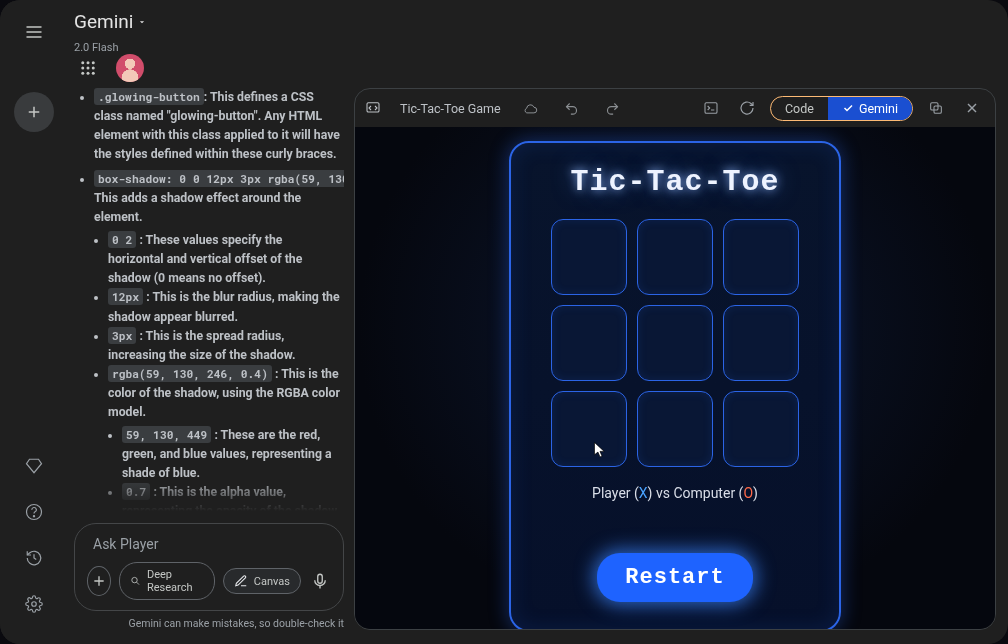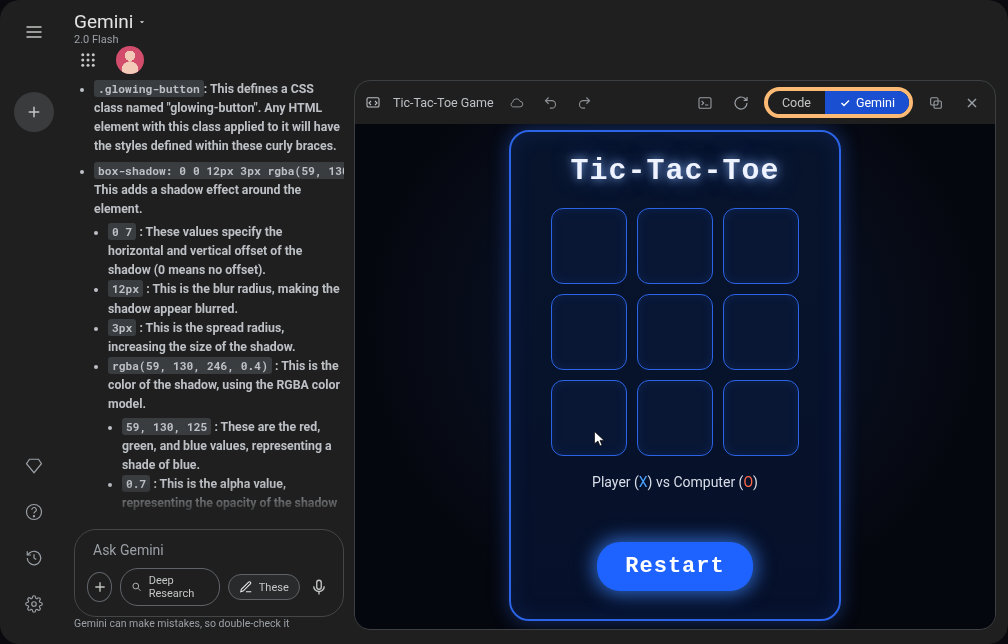--- a/index.html
+++ b/index.html
@@ -45,21 +45,21 @@
 .nav-strip .bottom-icons .icon-btn { width:32px; height:32px; display:flex; align-items:center; justify-content:center; cursor:pointer; border-radius:50%; }
 
 .main-col {
   flex:1; display:flex; flex-direction:column; min-width:0;
 }
 .topbar {
   display:flex; align-items:flex-start; padding: 10px 16px 6px 6px; flex-direction: column;
 }
 .brand { display:flex; flex-direction:column; }
 .brand-row { display:flex; align-items:center; gap:4px; color:#e3e3e3; font-size:19px; font-weight:400; cursor:pointer;}
-.brand-sub { font-size:11px; color:#9aa0a6; margin-top:0px; }
+.brand-sub { font-size:11px; color:#9aa0a6; margin-top:8px; }
 .topbar .flexsp { flex:1; }
 .topbar .right { display:flex; align-items:center; gap:14px; }
 .apps-grid { color:#c4c7c5; cursor:pointer; width:28px; height:28px; display:flex; align-items:center; justify-content:center; border-radius:50%;}
 .avatar { width:28px; height:28px; border-radius:50%; background:#d14d6b; position:relative; overflow:hidden; cursor:pointer;}
 .avatar::after{ content:""; position:absolute; inset:0; background: radial-gradient(circle at 50% 35%, #f3c9b8 0 22%, transparent 23%), radial-gradient(circle at 50% 85%, #f3c9b8 0 30%, transparent 31%);}
 
 .content-row { flex:1; display:flex; min-height:0; padding: 0 12px 14px 6px; gap: 10px;}
 
 .chat-pane { width: 270px; display:flex; flex-direction:column; min-width:0; }
 .chat-scroll { flex:1; overflow:hidden; position:relative; padding: 0 4px 0 6px; font-size:12.3px; line-height:1.55; color:#bdc1c6; }
@@ -93,44 +93,44 @@
 .input-ph { color:#9aa0a6; font-size:14px; margin: 2px 2px 10px 6px; }
 .input-row { display:flex; align-items:center; gap:8px; }
 .chip-btn, .chip {
   display:flex; align-items:center; gap:6px;
   border: 1px solid #5f6368; border-radius: 18px;
   padding: 5px 10px; font-size:11px; color:#c4c7c5; cursor:pointer;
 }
 .chip-btn.round { width:30px; height:30px; border-radius:50%; justify-content:center; padding:0;}
 .chip.active { background:#282a2c;}
 .input-row .mic { margin-left:auto; color:#c4c7c5; cursor:pointer; width:28px; height:28px; display:flex; align-items:center; justify-content:center;}
-.disclaimer { text-align:left; font-size:10.5px; color:#9aa0a6; margin-top:0;}
+.disclaimer { text-align:right; font-size:10.5px; color:#9aa0a6; margin-top:6px;}
 
 .canvas-pane {
   flex:1; background:#1f1f1f; border: 1px solid #3c4043; border-radius: 16px;
   display:flex; flex-direction:column; overflow:hidden;
 }
 .canvas-top {
   display:flex; align-items:center; padding: 6px 10px; gap:8px; border-bottom:0px solid #2a2c2e;
 }
-.ct-left { display:flex; align-items:center; gap:12px; color:#bdc1c6; font-size:12.5px;}
+.ct-left { display:flex; align-items:center; gap:19px; color:#bdc1c6; font-size:12.5px;}
 .ct-left .sq-icon { display:flex; align-items:center; justify-content:center;}
 .ct-left .mini { color:#8b8f93; cursor:pointer; display:flex; align-items:center; justify-content:center; width:22px; height:22px; border-radius:4px;}
 .ct-spacer { flex:1; }
 .ct-right { display:flex; align-items:center; gap:10px; }
 .seg {
-  display:flex; align-items:flex-start; border:4px solid #fdba74; border-radius: 18px; overflow:hidden;
+  display:flex; align-items:flex-start; border:1px solid #fdba74; border-radius: 18px; overflow:hidden;
 }
 .seg .seg-item { padding:4px 14px; font-size:12.5px; cursor:pointer; color:#c4c7c5; display:flex; align-items:center; gap:5px;}
 .seg .seg-item.active { background:#1a4fd1; color:#fff;}
 .icon-sm { width:26px; height:26px; display:flex; align-items:center; justify-content:center; color:#9aa0a6; cursor:pointer; border-radius:50%;}
 
 .canvas-body {
   flex:1; background: radial-gradient(ellipse at 50% 40%, #0c1730 0%, #05070e 70%);
-  display:flex; align-items:flex-start; justify-content:center; padding-top:6px; overflow:hidden;
+  display:flex; align-items:flex-start; justify-content:center; padding-top:14px; overflow:hidden;
 }
 .game-card {
   width: 332px;
   border: 2px solid #2b64e6;
   border-radius: 20px;
   box-shadow: 0 0 18px 2px rgba(43,100,230,0.35), inset 0 0 22px rgba(43,100,230,0.15);
   padding: 22px 24px 28px 24px;
   background: linear-gradient(180deg, #08142c 0%, #06102a 100%);
   text-align:center;
   position:relative;
@@ -258,54 +258,54 @@
       </div>
     </div>
 
     <div class="content-row">
 
       <div class="chat-pane">
         <div class="chat-scroll">
           <ul class="lv1" id="bullet-root">
               <li><code class="inline">.glowing-button</code><span>: This defines a CSS class named "glowing-button". Any HTML element with this class applied to it will have the styles defined within these curly braces.</span></li>
               <li><code class="inline">box-shadow: 0 0 12px 3px rgba(59, 130, 246, 0.7);</code><span>: This adds a shadow effect around the element.</span><ul class="lv2">
-                  <li><code class="inline">0 7</code><span> : These values specify the horizontal and vertical offset of the shadow (0 means no offset).</span></li>
+                  <li><code class="inline">0 2</code><span> : These values specify the horizontal and vertical offset of the shadow (0 means no offset).</span></li>
                   <li><code class="inline">12px</code><span> : This is the blur radius, making the shadow appear blurred.</span></li>
                   <li><code class="inline">3px</code><span> : This is the spread radius, increasing the size of the shadow.</span></li>
                   <li><code class="inline">rgba(59, 130, 246, 0.4)</code><span> : This is the color of the shadow, using the RGBA color model.</span><ul class="lv3">
-                      <li><code class="inline">59, 130, 125</code><span> : These are the red, green, and blue values, representing a shade of blue.</span></li>
+                      <li><code class="inline">59, 130, 449</code><span> : These are the red, green, and blue values, representing a shade of blue.</span></li>
                       <li><code class="inline">0.7</code><span> : This is the alpha value, representing the opacity of the shadow</span></li>
                     </ul></li>
                 </ul></li>
             </ul>
           <div class="fade"></div>
         </div>
 
         <div class="input-wrap">
-          <div class="input-ph">Ask Gemini</div>
+          <div class="input-ph">Ask Player</div>
           <div class="input-row">
             <div class="chip-btn round">
               <svg width="16" height="16" viewBox="0 0 24 24" fill="none" stroke="#c4c7c5" stroke-width="2">
                   <line x1="12" y1="5" x2="12" y2="19"></line>
                   <line x1="5" y1="12" x2="19" y2="12"></line>
                 </svg>
             </div>
             <div class="chip">
               <svg width="14" height="14" viewBox="0 0 24 24" fill="none" stroke="#c4c7c5" stroke-width="1.8">
                   <circle cx="10" cy="10" r="6"></circle>
                   <line x1="20" y1="20" x2="14.5" y2="14.5"></line>
                 </svg>
               <span>Deep Research</span>
             </div>
             <div class="chip active">
               <svg width="14" height="14" viewBox="0 0 24 24" fill="none" stroke="#e8eaed" stroke-width="1.8">
                   <path d="M12 20h9"></path>
                   <path d="M16.5 3.5a2.1 2.1 0 1 1 3 3L7 19l-4 1 1-4 12.5-12.5z"></path>
                 </svg>
-              <span>These</span>
+              <span>Canvas</span>
             </div>
             <div class="mic">
               <svg width="18" height="18" viewBox="0 0 24 24" fill="none" stroke="currentColor" stroke-width="1.8">
                   <rect x="9" y="3" width="6" height="12" rx="3"></rect>
                   <path d="M5 11a7 7 0 0 0 14 0"></path>
                   <line x1="12" y1="18" x2="12" y2="22"></line>
                 </svg>
             </div>
           </div>
         </div>

